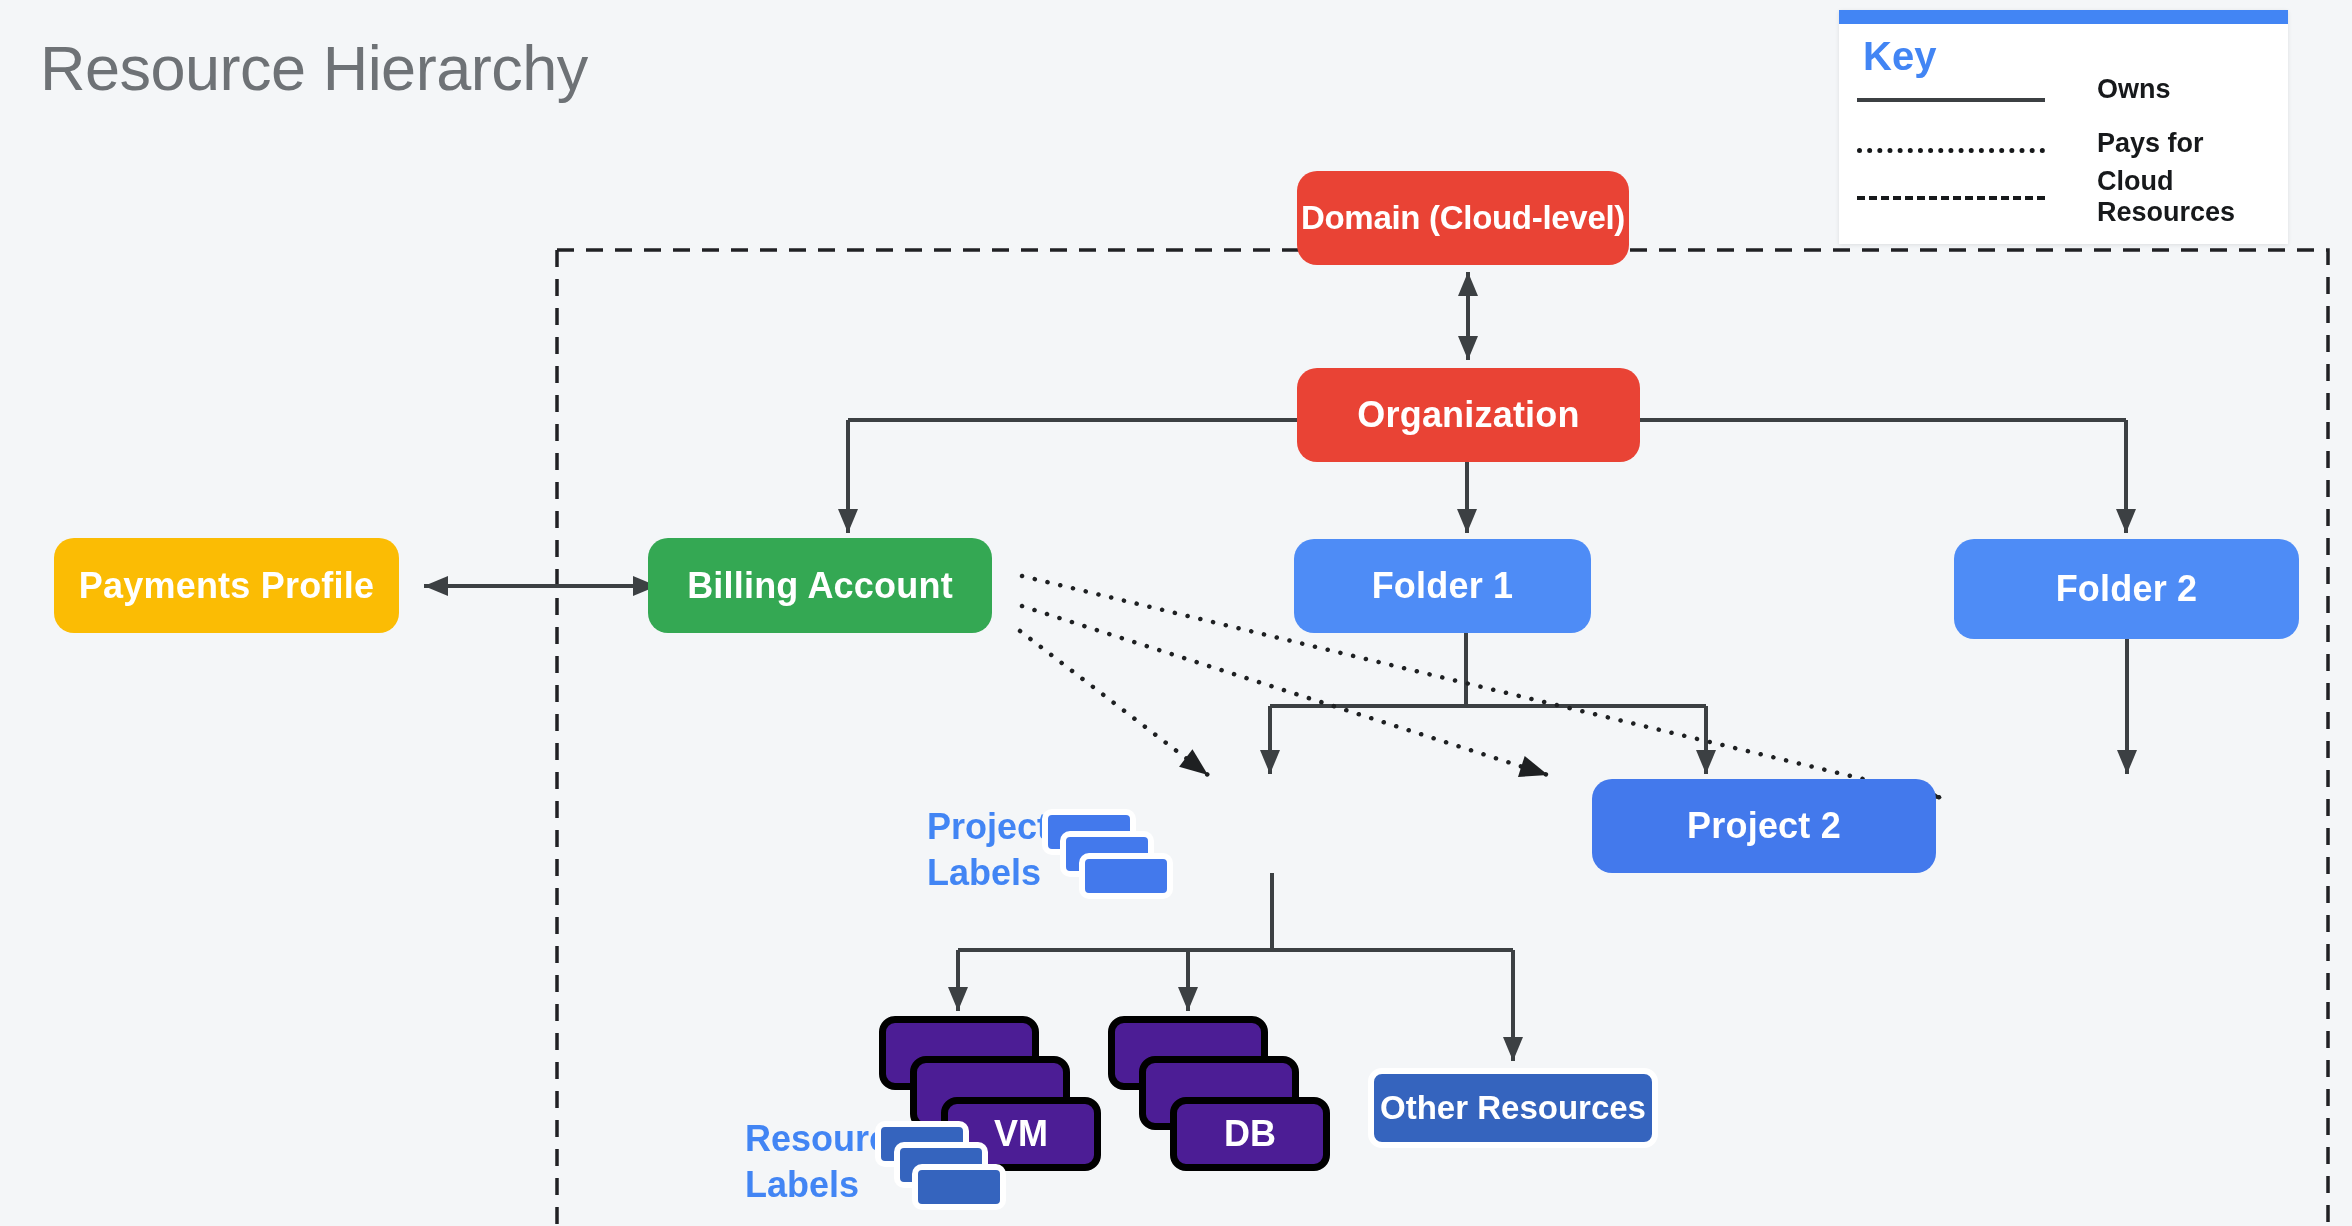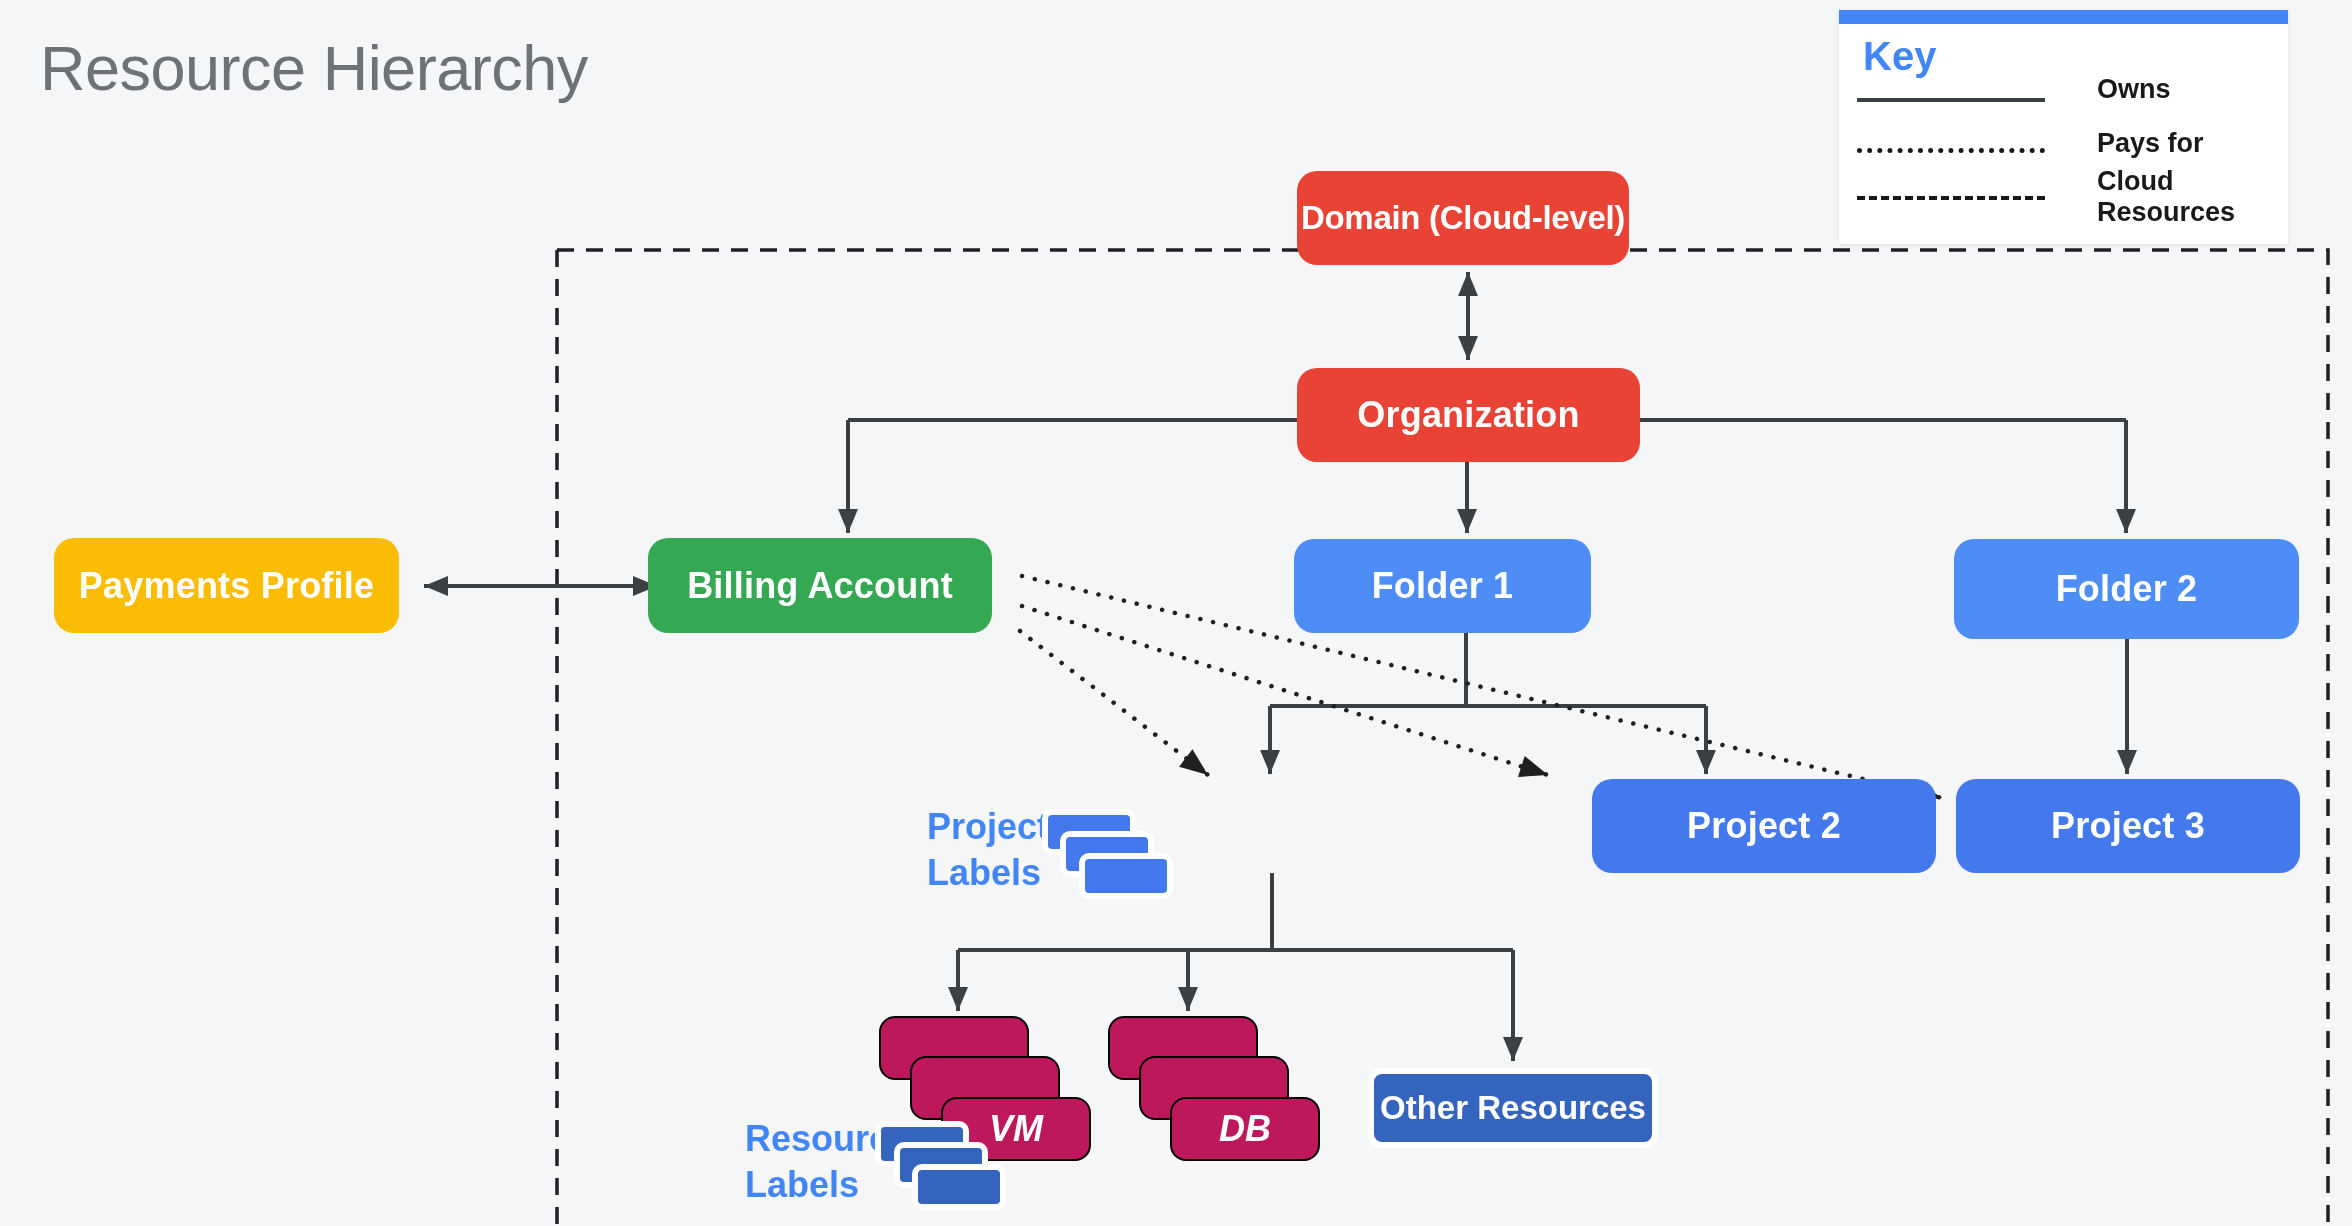--- a/index.html
+++ b/index.html
@@ -39,23 +39,23 @@
 
   
   .anno{position:absolute;z-index:2;color:#4285F4;font-size:36px;font-weight:700;line-height:46px;}
 
   
   .chip{position:absolute;z-index:4;width:82px;height:34px;border:6px solid #FFFFFF;border-radius:10px;}
   .chip.p{background:#4379EC;}
   .chip.r{background:#3564BE;}
 
   
-  .card{position:absolute;z-index:3;width:146px;height:60px;border:2px solid #000000;
-        border-radius:16px;background:#be185d;color:#fff;font-weight:700;font-size:36px;
-        display:flex;align-items:center;justify-content:center;font-style:italic;}
+  .card{position:absolute;z-index:3;width:146px;height:60px;border:7px solid #000000;
+        border-radius:16px;background:#4c1d95;color:#fff;font-weight:700;font-size:36px;
+        display:flex;align-items:center;justify-content:center;}
 
   .orbox{position:absolute;z-index:3;width:278px;height:68px;border:6px solid #FFFFFF;
          border-radius:14px;background:#3564BE;color:#fff;font-weight:700;font-size:33px;
          display:flex;align-items:center;justify-content:center;}
 </style>
 </head>
 <body>
 
 <div class="canvas">
 
@@ -113,21 +113,20 @@
     <div class="klabel wrap" style="top:156px;">Cloud Resources</div>
   </div>
 
   <div class="node red tight" style="left:1297px;top:171px;width:332px;height:94px;">Domain (Cloud-level)</div>
   <div class="node red" style="left:1297px;top:368px;width:343px;height:94px;">Organization</div>
   <div class="node yellow" style="left:54px;top:538px;width:345px;height:95px;">Payments Profile</div>
   <div class="node green" style="left:648px;top:538px;width:344px;height:95px;">Billing Account</div>
   <div class="node folder-blue" style="left:1294px;top:539px;width:297px;height:94px;">Folder 1</div>
   <div class="node folder-blue" style="left:1954px;top:539px;width:345px;height:100px;">Folder 2</div>
   <div class="node project-blue" style="left:1592px;top:779px;width:344px;height:94px;">Project 2</div>
-  <div class="node project-blue" style="left:1956px;top:779px;width:344px;height:94px;">Project 3</div>
 
   <div class="anno" style="left:927px;top:804px;width:180px;">Project Labels</div>
   <div>
     <div class="chip p" style="left:1042px;top:809px;"></div>
     <div class="chip p" style="left:1060px;top:831px;"></div>
     <div class="chip p" style="left:1079px;top:853px;"></div>
   </div>
 
   <div>
     <div class="card" style="left:879px;top:1016px;"></div>

